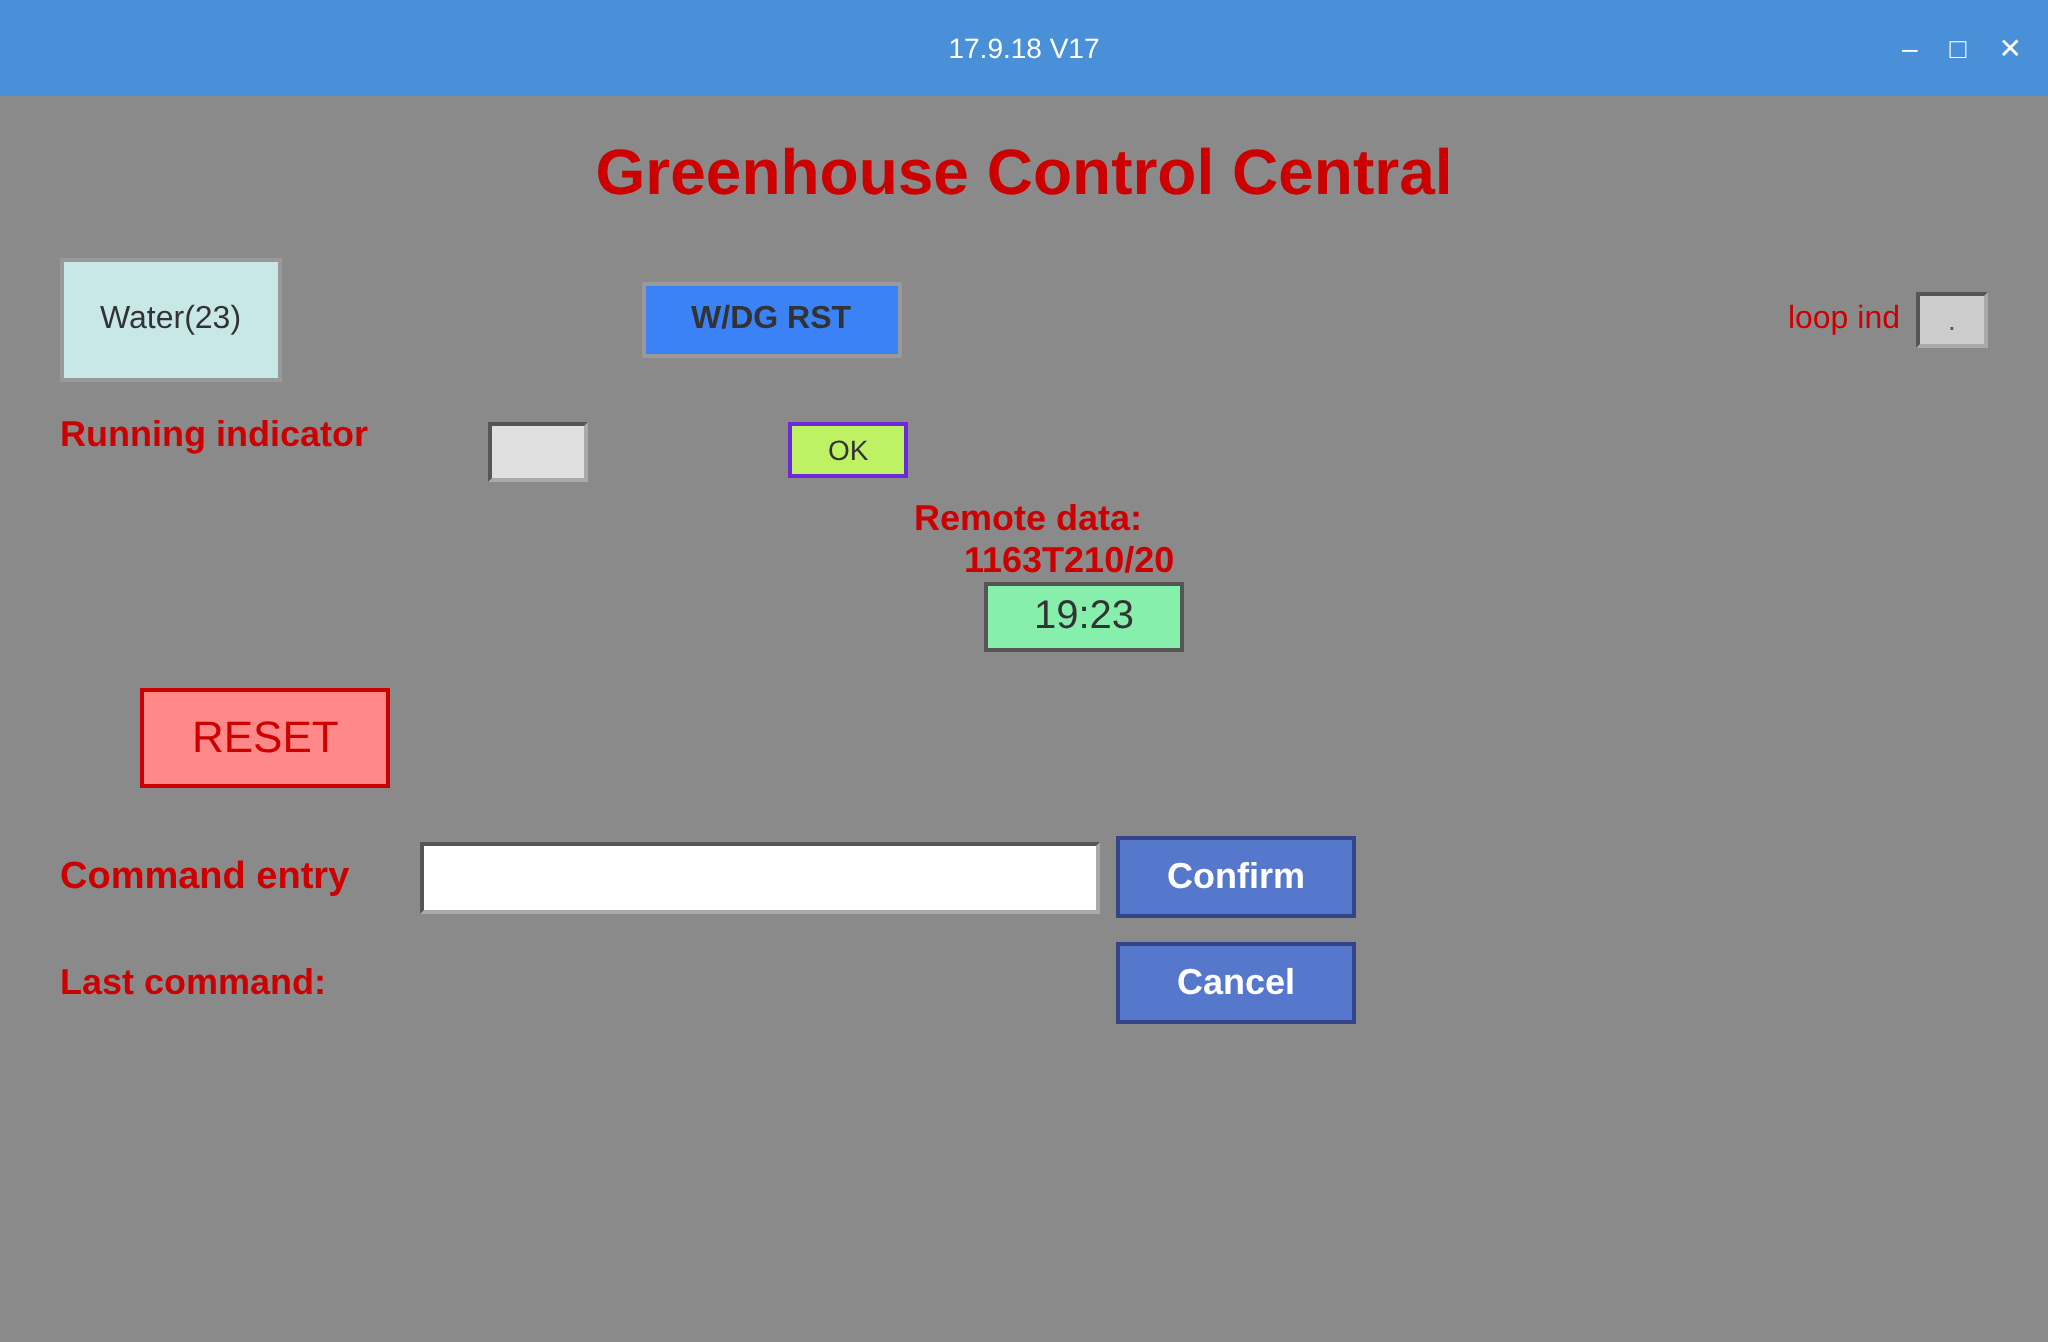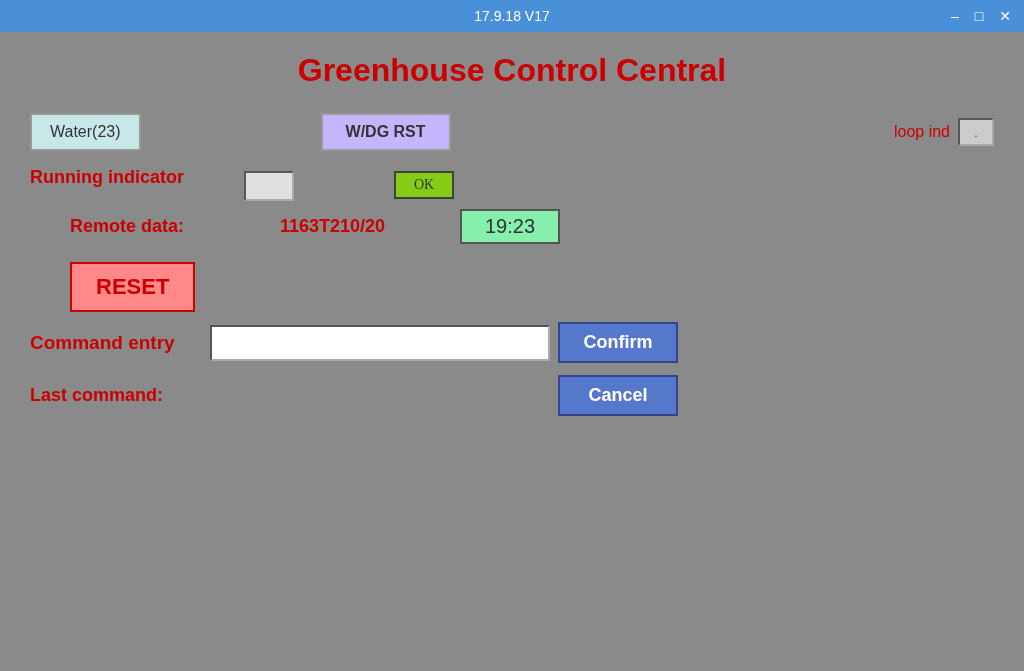--- a/index.html
+++ b/index.html
@@ -9,21 +9,21 @@
       height: 671px;
       background: #888;
       font-family: Arial, sans-serif;
       overflow: hidden;
       position: relative;
     }
 
     
     .title-bar {
       background: #4a90d9;
-      height: 32px;
+      height: 48px;
       display: flex;
       align-items: center;
       justify-content: center;
       position: relative;
       padding: 0 10px;
     }
 
     .title-bar-text {
       color: white;
       font-size: 14px;
@@ -72,27 +72,27 @@
       align-items: center;
       margin-bottom: 16px;
     }
 
     
     .btn-water {
       background: #c8e8e8;
       border: 2px solid #999;
       color: #333;
       font-size: 16px;
-      padding: 8px 18px;
+      padding: 20px 18px;
       cursor: pointer;
       min-width: 110px;
     }
 
     .btn-wdg {
-      background: #c4b5fd;
+      background: #3b82f6;
       border: 2px solid #999;
       color: #333;
       font-size: 16px;
       font-weight: bold;
       padding: 8px 18px;
       cursor: pointer;
       min-width: 130px;
     }
 
     .loop-ind-label {
@@ -136,37 +136,37 @@
     .running-indicator-box {
       background: #e0e0e0;
       border: 2px inset #aaa;
       width: 50px;
       height: 30px;
       margin-left: 60px;
       margin-top: 4px;
     }
 
     .btn-ok {
-      background: #84cc16;
-      border: 2px solid #404040;
+      background: #bef264;
+      border: 2px solid #6d28d9;
       color: #333;
       font-size: 14px;
       padding: 4px 18px;
       cursor: pointer;
       margin-left: 80px;
       margin-top: 4px;
-      font-family: Liberation Serif, serif;
     }
 
     
     .remote-row {
       display: flex;
       align-items: center;
       margin-bottom: 18px;
       margin-left: 40px;
+      flex-direction: column;
     }
 
     .remote-label {
       color: #cc0000;
       font-size: 18px;
       font-weight: bold;
       min-width: 150px;
     }
 
     .remote-value {
@@ -200,25 +200,25 @@
       margin-left: 40px;
       margin-bottom: 12px;
     }
 
     
     .btn-reset {
       background: #ff8888;
       border: 2px solid #cc0000;
       color: #cc0000;
       font-size: 22px;
-      font-weight: bold;
+      font-weight: normal;
       padding: 10px 24px;
       cursor: pointer;
       margin-left: 40px;
-      margin-bottom: 10px;
+      margin-bottom: 24px;
     }
 
     .command-row {
       display: flex;
       align-items: center;
       margin-bottom: 12px;
     }
 
     .command-label {
       color: #cc0000;

